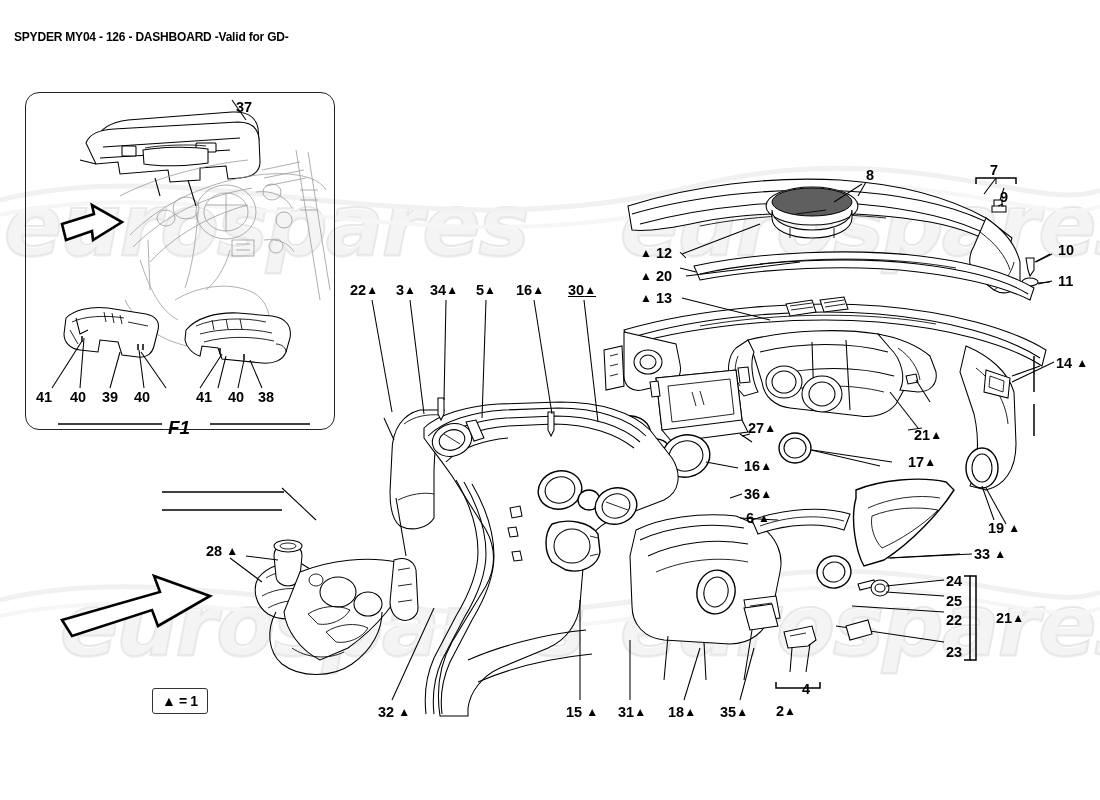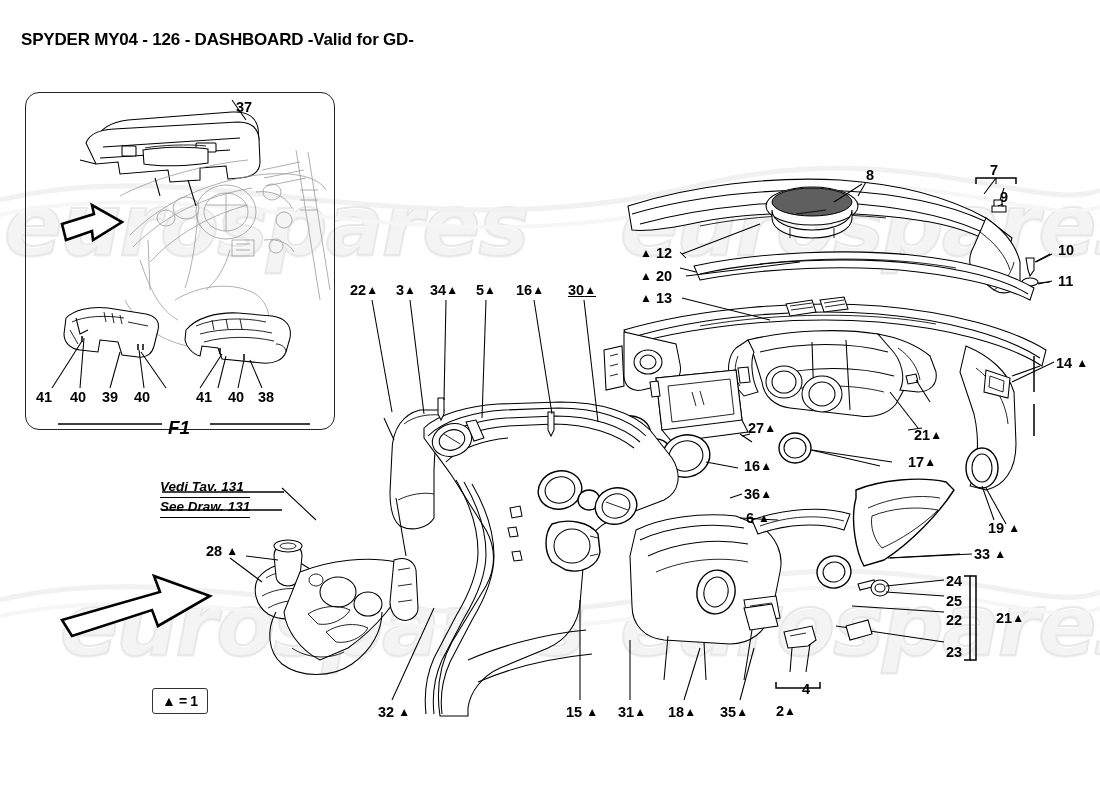--- a/index.html
+++ b/index.html
@@ -13,22 +13,22 @@
     font-family: "Liberation Sans", sans-serif;
     overflow: hidden;
   }
   #page {
     position: absolute; inset: 0;
     width: 1100px; height: 800px;
   }
   
   .title {
     position: absolute;
-    left: 21px; top: 30px;
-    font-size: 17px;
+    left: 14px; top: 30px;
+    font-size: 12px;
     font-weight: bold;
     color: #000;
     letter-spacing: -0.2px;
     white-space: nowrap;
   }
   
   .watermark {
     position: absolute;
     font-family: "DejaVu Sans", sans-serif;
     font-weight: bold;
@@ -531,24 +531,20 @@
 
   <div class="num" style="left:236px; top:100px;">37</div>
   <div class="num" style="left:36px;  top:390px;">41</div>
   <div class="num" style="left:70px;  top:390px;">40</div>
   <div class="num" style="left:102px; top:390px;">39</div>
   <div class="num" style="left:134px; top:390px;">40</div>
   <div class="num" style="left:196px; top:390px;">41</div>
   <div class="num" style="left:228px; top:390px;">40</div>
   <div class="num" style="left:258px; top:390px;text-align:right;">38</div>
 
-  <div class="vedi">
-    <span class="r1">Vedi Tav. 131</span>
-    <span class="r2">See Draw. 131</span>
-  </div>
 
   <div class="num" style="left:350px; top:283px;">
     <span>22</span><span class="tri">▲</span>
   </div>
   <div class="num" style="left:396px; top:283px;">
     <span>3</span><span class="tri">▲</span>
   </div>
   <div class="num" style="left:430px; top:283px;">
     <span>34</span><span class="tri">▲</span>
   </div>

